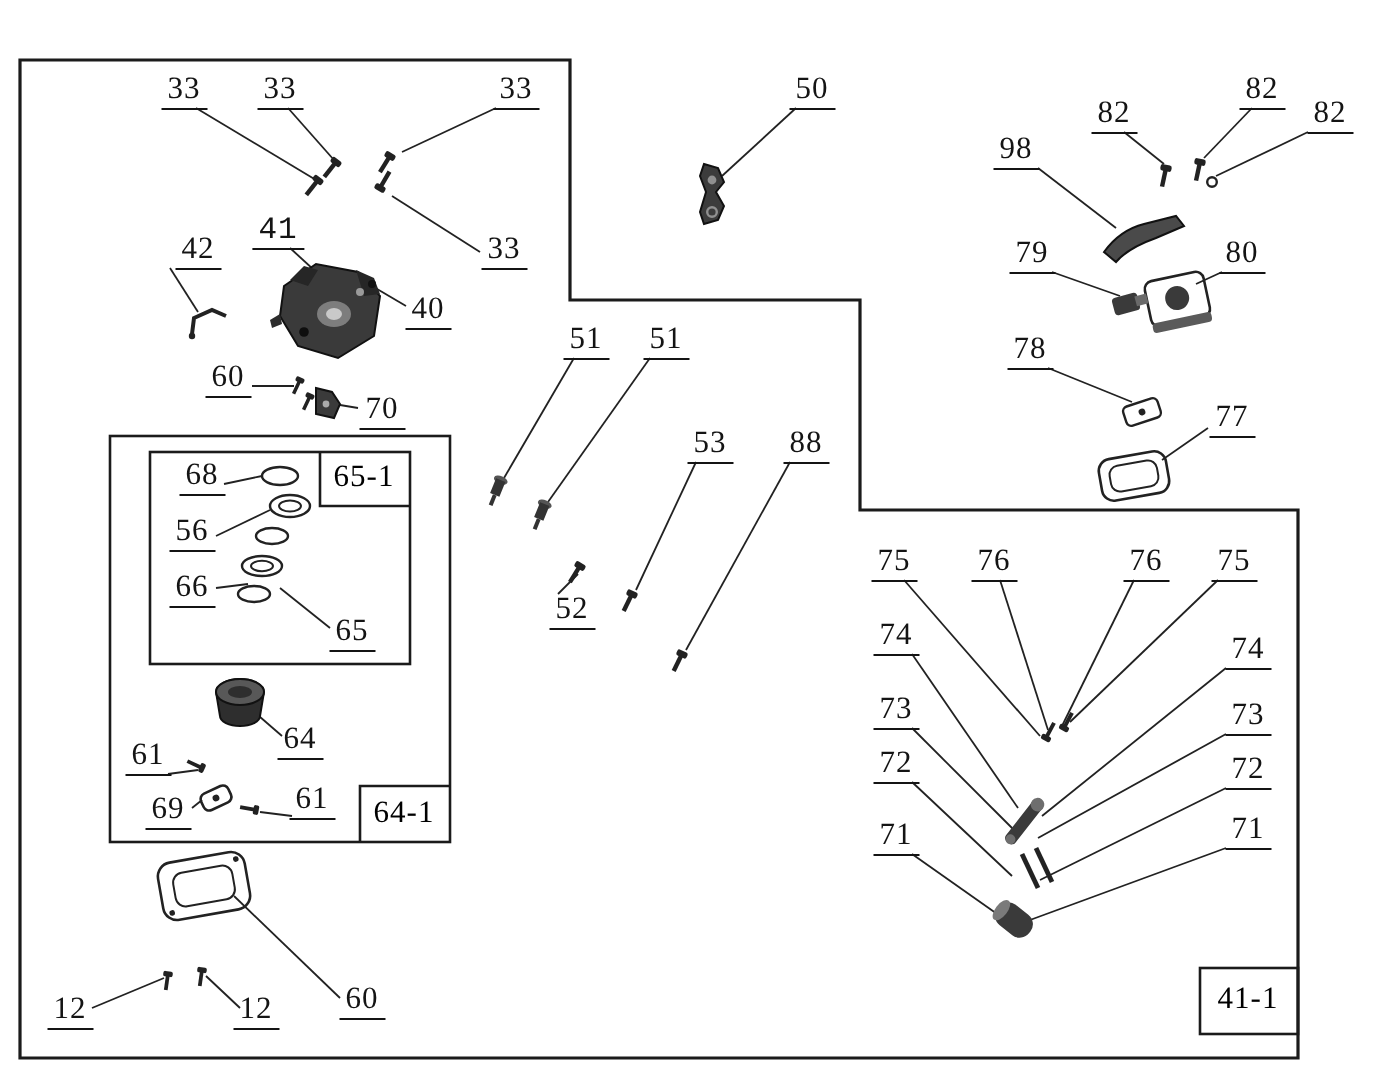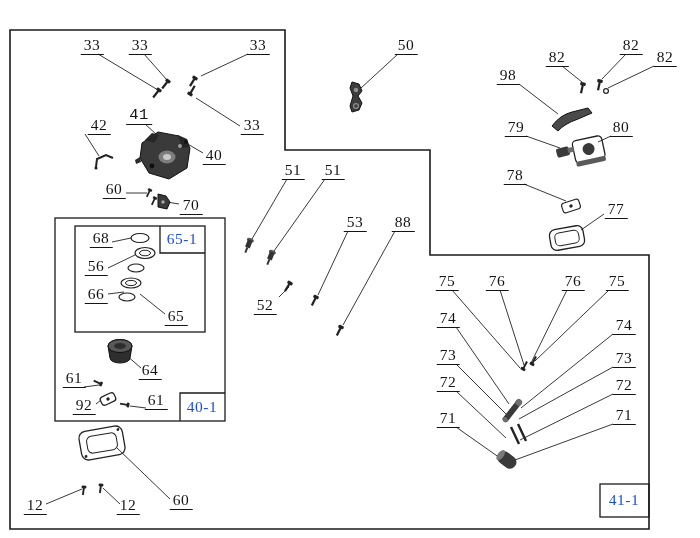--- a/index.html
+++ b/index.html
@@ -1,21 +1,21 @@
 <!DOCTYPE html>
 <html><head>
 <meta charset="utf-8">
 <style>
   html,body{margin:0;padding:0;background:#ffffff}
   #canvas{position:relative;width:700px;height:538px;background:#fff;overflow:hidden;font-family:"Liberation Serif",serif}
   #art{position:absolute;left:0;top:0}
   #callouts{position:absolute;left:0;top:0;width:100%;height:100%;pointer-events:none}
   .callout{position:absolute;transform:translateX(-50%);font-size:15.5px;line-height:1.05;color:#141414;
            border-bottom:1.3px solid #141414;padding:0 3px 1px;white-space:nowrap;letter-spacing:.5px}
-  .inset-label{position:absolute;transform:translateX(-50%);font-size:15.5px;line-height:1.05;color:#1d4ed8;
+  .inset-label{position:absolute;transform:translateX(-50%);font-size:15.5px;line-height:1.05;color:#000000;
            white-space:nowrap;letter-spacing:.5px}
 </style>
 </head>
 <body>
 
 <div id="canvas">
 
   <svg id="art" width="700" height="538" viewBox="0 0 700 538">
     <defs>
       <g id="screw">
@@ -234,41 +234,41 @@
       <div class="callout" style="left: 139px; top: 107px; font-family: Liberation Mono, monospace;">41</div>
       <div class="callout" style="left: 214px; top: 147px;">40</div>
       <div class="callout" style="left: 114px; top: 181px;">60</div>
       <div class="callout" style="left: 191px; top: 197px;">70</div>
       <div class="callout" style="left: 101px; top: 230px;">68</div>
       <div class="callout" style="left: 96px; top: 258px;">56</div>
       <div class="callout" style="left: 96px; top: 286px;">66</div>
       <div class="callout" style="left: 176px; top: 308px;">65</div>
       <div class="callout" style="left: 150px; top: 362px;">64</div>
       <div class="callout" style="left: 74px; top: 370px;">61</div>
-      <div class="callout" style="left: 84px; top: 397px;">92</div>
+      <div class="callout" style="left: 84px; top: 397px;">69</div>
       <div class="callout" style="left: 156px; top: 392px;">61</div>
       <div class="callout" style="left: 35px; top: 497px;">12</div>
       <div class="callout" style="left: 128px; top: 497px;">12</div>
       <div class="callout" style="left: 181px; top: 492px;">60</div>
       <div class="callout" style="left: 293px; top: 162px;">51</div>
       <div class="callout" style="left: 333px; top: 162px;">51</div>
-      <div class="callout" style="left: 265px; top: 297px; text-align: right;">52</div>
+      <div class="callout" style="left: 286px; top: 297px; text-align: right;">52</div>
       <div class="callout" style="left: 355px; top: 214px;">53</div>
       <div class="callout" style="left: 403px; top: 214px;">88</div>
       <div class="callout" style="left: 447px; top: 273px;">75</div>
       <div class="callout" style="left: 497px; top: 273px;">76</div>
       <div class="callout" style="left: 573px; top: 273px;">76</div>
       <div class="callout" style="left: 617px; top: 273px;">75</div>
       <div class="callout" style="left: 448px; top: 310px;">74</div>
       <div class="callout" style="left: 448px; top: 347px;">73</div>
       <div class="callout" style="left: 448px; top: 374px;">72</div>
       <div class="callout" style="left: 448px; top: 410px;">71</div>
       <div class="callout" style="left: 624px; top: 317px;">74</div>
       <div class="callout" style="left: 624px; top: 350px;">73</div>
       <div class="callout" style="left: 624px; top: 377px;">72</div>
       <div class="callout" style="left: 624px; top: 407px;">71</div>
     </div>
 
   <div class="inset-label" style="left:182px;top:231px">65-1</div>
-  <div class="inset-label" style="left:202px;top:399px">40-1</div>
+  <div class="inset-label" style="left:202px;top:399px">64-1</div>
   <div class="inset-label" style="left:624px;top:492px">41-1</div>
 
 </div>
 
 </body></html>

